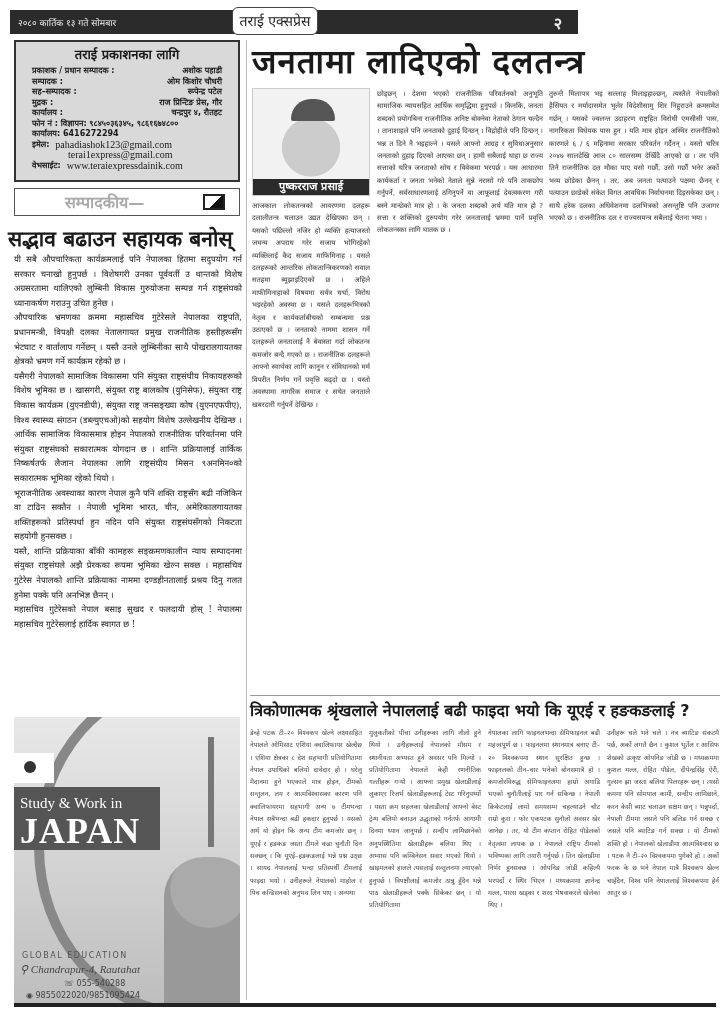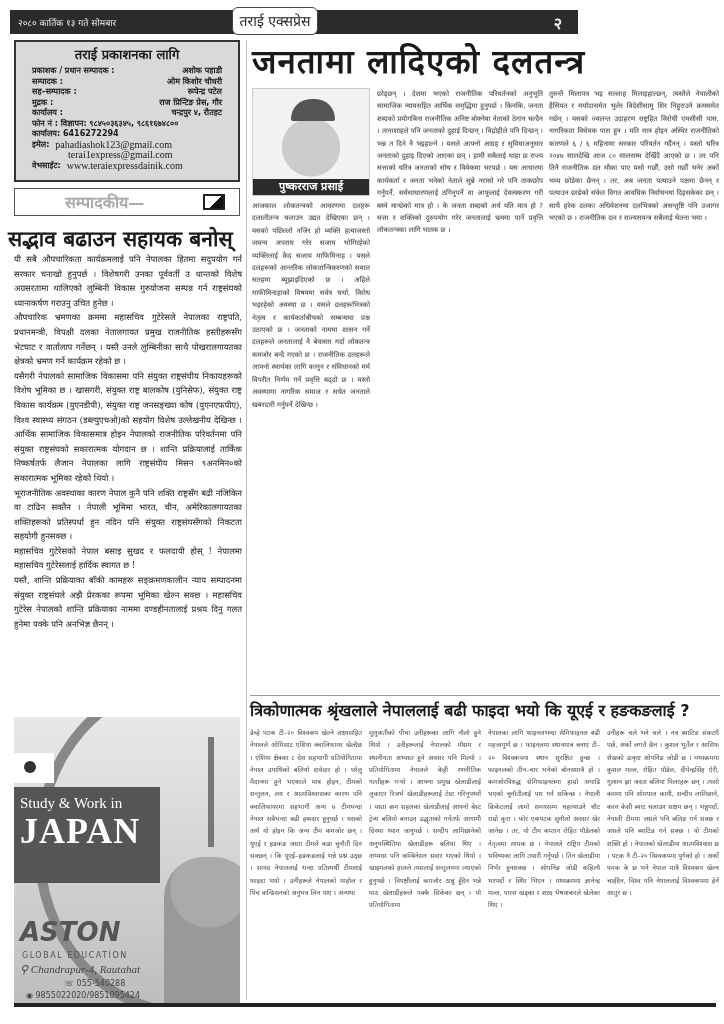--- a/index.html
+++ b/index.html
@@ -22,21 +22,21 @@
   .edbox .pen { position: absolute; right: 14px; top: 5px; width: 22px; height: 16px; border: 2px solid #222; background: linear-gradient(135deg,#fff 55%,#111 55%); }
 
   .edtitle { position: absolute; left: 8px; top: 224px; width: 228px; font-size: 21px; font-weight: bold; }
   .edtext { position: absolute; left: 14px; top: 252px; width: 228px; font-family: "DejaVu Serif", serif; font-size: 8.4px; line-height: 14.6px; text-align: justify; }
   .edtext p { margin: 0; }
 
   .ad { position: absolute; left: 14px; top: 717px; width: 226px; height: 290px; background: linear-gradient(180deg,#e8e8e8 0%,#cfcfcf 60%,#bdbdbd 100%); overflow: hidden; }
   .ad .arc { position: absolute; left: 20px; top: -40px; width: 300px; height: 340px; border: 10px solid #888; border-radius: 50%; }
   .ad .flag { position: absolute; left: 0; top: 36px; width: 40px; height: 30px; background: #fff; }
   .ad .flag .dot { position: absolute; left: 10px; top: 8px; width: 12px; height: 12px; background: #333; border-radius: 50%; }
-  .ad .band { position: absolute; left: 0; top: 70px; width: 146px; height: 96px; background: #555; color: #fff; padding-left: 6px; }
+  .ad .band { position: absolute; left: 0; top: 70px; width: 146px; height: 63px; background: #555; color: #fff; padding-left: 6px; }
   .ad .study { font-family: "Liberation Serif", serif; font-size: 15px; margin-top: 8px; }
   .ad .japan { font-family: "Liberation Serif", serif; font-size: 36px; font-weight: bold; letter-spacing: 1px; line-height: 38px; }
   .ad .tower { position: absolute; left: 194px; top: 20px; width: 6px; height: 110px; background: #777; }
   .ad .girl { position: absolute; left: 150px; top: 140px; width: 90px; height: 160px; background: radial-gradient(circle at 50% 20%,#aaa 0 28%,#999 29% 100%); border-radius: 40px 40px 0 0; }
   .ad .logo { position: absolute; left: 6px; top: 200px; font-size: 26px; font-weight: bold; color: #555; font-style: italic; }
   .ad .sub { position: absolute; left: 8px; top: 234px; font-size: 8px; color: #555; letter-spacing: 1.5px; }
   .ad .addr { position: absolute; left: 6px; top: 246px; font-family: "Liberation Serif", serif; font-size: 11px; font-style: italic; color: #444; }
   .ad .tel1 { position: absolute; left: 50px; top: 262px; font-size: 8px; color: #444; }
   .ad .tel2 { position: absolute; left: 12px; top: 274px; font-size: 8px; color: #444; }
 
@@ -112,36 +112,35 @@
   <span class="edlabel">सम्पादकीय—</span>
   <span class="pen"></span>
 </div>
 
 <div class="edtitle">सद्भाव बढाउन सहायक बनोस्</div>
 <div class="edtext">
   <p>यी सबै औपचारिकता कार्यक्रमलाई पनि नेपालका हितमा सदुपयोग गर्न सरकार चनाखो हुनुपर्छ । विशेषगरी उनका पूर्ववर्ती उ थान्तको विशेष अग्रसरतामा थालिएको लुम्बिनी विकास गुरुयोजना सम्पन्न गर्न राष्ट्रसंघको ध्यानाकर्षण गराउनु उचित हुनेछ ।</p>
   <p>औपचारिक भ्रमणका क्रममा महासचिव गुटेरेसले नेपालका राष्ट्रपति, प्रधानमन्त्री, विपक्षी दलका नेतालगायत प्रमुख राजनीतिक हस्तीहरूसँग भेटघाट र वार्तालाप गर्नेछन् । यस्तै उनले लुम्बिनीका साथै पोखरालगायतका क्षेत्रको भ्रमण गर्ने कार्यक्रम रहेको छ ।</p>
   <p>यसैगरी नेपालको सामाजिक विकासमा पनि संयुक्त राष्ट्रसंघीय निकायहरूको विशेष भूमिका छ । खासगरी, संयुक्त राष्ट्र बालकोष (युनिसेफ), संयुक्त राष्ट्र विकास कार्यक्रम (युएनडीपी), संयुक्त राष्ट्र जनसङ्ख्या कोष (युएनएफपीए), विश्व स्वास्थ्य संगठन (डब्ल्युएचओ)को सहयोग विशेष उल्लेखनीय देखिन्छ । आर्थिक सामाजिक विकासमात्र होइन नेपालको राजनीतिक परिवर्तनमा पनि संयुक्त राष्ट्रसंघको सकारात्मक योगदान छ । शान्ति प्रक्रियालाई तार्किक निष्कर्षतर्फ लैजान नेपालका लागि राष्ट्रसंघीय मिसन ९अनमिन०को सकारात्मक भूमिका रहेको थियो ।</p>
   <p>भूराजनीतिक अवस्थाका कारण नेपाल कुनै पनि शक्ति राष्ट्रसँग बढी नजिकिन वा टाढिन सक्तैन । नेपाली भूमिमा भारत, चीन, अमेरिकालगायतका शक्तिहरूको प्रतिस्पर्धा हुन नदिन पनि संयुक्त राष्ट्रसंघसँगको निकटता सहयोगी हुनसक्छ ।</p>
+  <p>यस्तै, शान्ति प्रक्रियाका बाँकी कामहरू सङ्क्रमणकालीन न्याय सम्पादनमा संयुक्त राष्ट्रसंघले अझै प्रेरकका रूपमा भूमिका खेल्न सक्छ । महासचिव गुटेरेस नेपालको शान्ति प्रक्रियाका नाममा दण्डहीनतालाई प्रश्रय दिनु गलत हुनेमा पक्के पनि अनभिज्ञ छैनन् ।</p>
   <p>महासचिव गुटेरेसको नेपाल बसाइ सुखद र फलदायी होस् ! नेपालमा महासचिव गुटेरेसलाई हार्दिक स्वागत छ !</p>
-  <p>यस्तै, शान्ति प्रक्रियाका बाँकी कामहरू सङ्क्रमणकालीन न्याय सम्पादनमा संयुक्त राष्ट्रसंघले अझै प्रेरकका रूपमा भूमिका खेल्न सक्छ । महासचिव गुटेरेस नेपालको शान्ति प्रक्रियाका नाममा दण्डहीनतालाई प्रश्रय दिनु गलत हुनेमा पक्के पनि अनभिज्ञ छैनन् ।</p>
 </div>
 
 <div class="ad">
   <div class="arc"></div>
   <div class="tower"></div>
   <div class="flag">
       <div class="dot"></div>
     </div>
   <div class="band">
     <div class="study">Study &amp; Work in</div>
     <div class="japan">JAPAN</div>
   </div>
   <div class="girl"></div>
-  <div class="logo">ASTON</div>
   <div class="sub">GLOBAL EDUCATION</div>
   <div class="addr"><span>⚲ </span><span>Chandrapur-4, Rautahat</span></div>
   <div class="tel1"><span>☏ </span><span>055-540288</span></div>
   <div class="tel2"><span>◉ </span><span>9855022020/9851095424</span></div>
 </div>
 
 <div class="headline">जनतामा लादिएको दलतन्त्र</div>
 <div class="photo">
   <div class="cap-hat"></div>
   <div class="cap">पुष्करराज प्रसाई</div>

